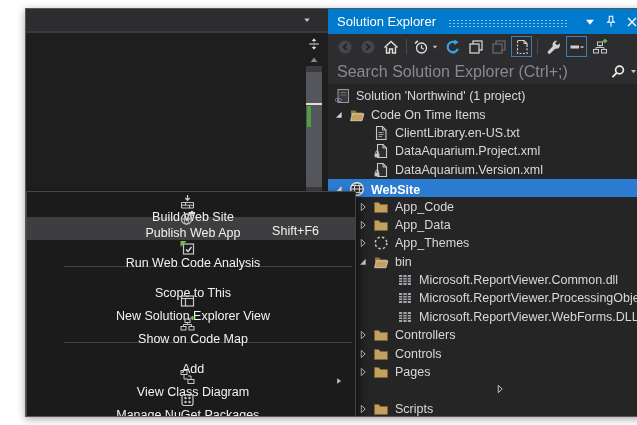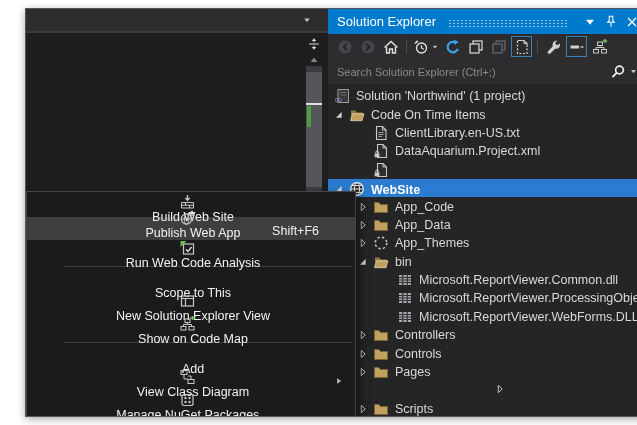--- a/index.html
+++ b/index.html
@@ -27,21 +27,21 @@
      background-image:radial-gradient(rgba(255,255,255,.55) 0.9px, transparent 1.25px);background-size:4px 3px;}
   .title-btn{width:17px;height:17px;margin-left:4px;display:flex;align-items:center;justify-content:center;}
   .title-btn span{width:14px;height:14px;}
   .toolbar{height:25px;background:#2d2d30;display:flex;align-items:center;padding:0 2px 0 5px;flex:none;}
   .tb-btn{height:21px;min-width:21px;display:flex;align-items:center;justify-content:center;margin:0 1px;box-sizing:border-box;padding:0 1px;}
   .tb-btn .ic{width:16px;height:16px;}
   .tb-btn .caret{width:8px;height:8px;margin-left:2px;}
   .tb-btn.boxed{border:1px solid #3c7fb1;}
   .tb-sep{width:1px;height:15px;background:#4a4a50;margin:0 4px;flex:none;}
   .search-row{height:25px;background:#2d2d30;display:flex;align-items:center;padding:0 8px 0 9px;flex:none;}
-  .search-text{flex:1;color:#8a8a8e;font-size:11px;white-space:nowrap;overflow:hidden;}
+  .search-text{flex:1;color:#8a8a8e;font-size:16px;white-space:nowrap;overflow:hidden;}
   .search-row .mag{width:16px;height:16px;}
   .search-row .caret{width:9px;height:9px;margin-left:3px;}
   .tree{flex:1;padding-top:3px;overflow:hidden;font-size:12.5px;color:#d8d8d8;}
   .tree-row{height:18.4px;display:flex;align-items:center;white-space:nowrap;overflow:hidden;}
   .tr-arrow{width:17px;height:16px;flex:none;display:flex;align-items:center;}
   .tr-arrow svg{width:14px;height:14px;}
   .tr-icon{width:16px;height:16px;flex:none;margin-right:6px;}
   .tr-label{white-space:nowrap;}
   
   .context-menu{position:absolute;left:0;top:182px;width:330px;background:#1b1b1c;
@@ -285,20 +285,21 @@
           <div class="tree-row" style="padding-left: 28px;">
             <span class="tr-arrow"></span>
             <span class="tr-icon">
               <svg viewBox="0 0 16 16">
                 <path d="M4.5 1.5H10L13.5 5v9.5H4.5z" fill="#2d2d30" stroke="#c8c8c8" stroke-width="1.1"></path>
                 <path d="M10 1.5V5h3.5" fill="none" stroke="#c8c8c8"></path>
                 <path d="M2.8 10.5V9.2a1.3 1.3 0 0 1 2.6 0v1.3" fill="none" stroke="#c8c8c8"></path>
                 <rect x="1.6" y="10.5" width="4.8" height="3.8" fill="#c8c8c8"></rect>
               </svg>
             </span>
+            <span class="tr-label">DataAquarium.Version.xml</span>
           </div>
           <div class="tree-row" style="padding-left: 4px; background: rgb(43, 123, 208); color: rgb(255, 255, 255); align-items: flex-end;">
             <span class="tr-arrow">
               <svg viewBox="0 0 16 16">
                 <path d="M11 4.5V11H4.5z" fill="#d4d4d4"></path>
               </svg>
             </span>
             <span class="tr-icon">
               <svg viewBox="0 0 16 16">
                 <circle cx="8" cy="8" r="6.3" fill="#2b2b2f" stroke="#e6e6e6" stroke-width="1.3"></circle>

